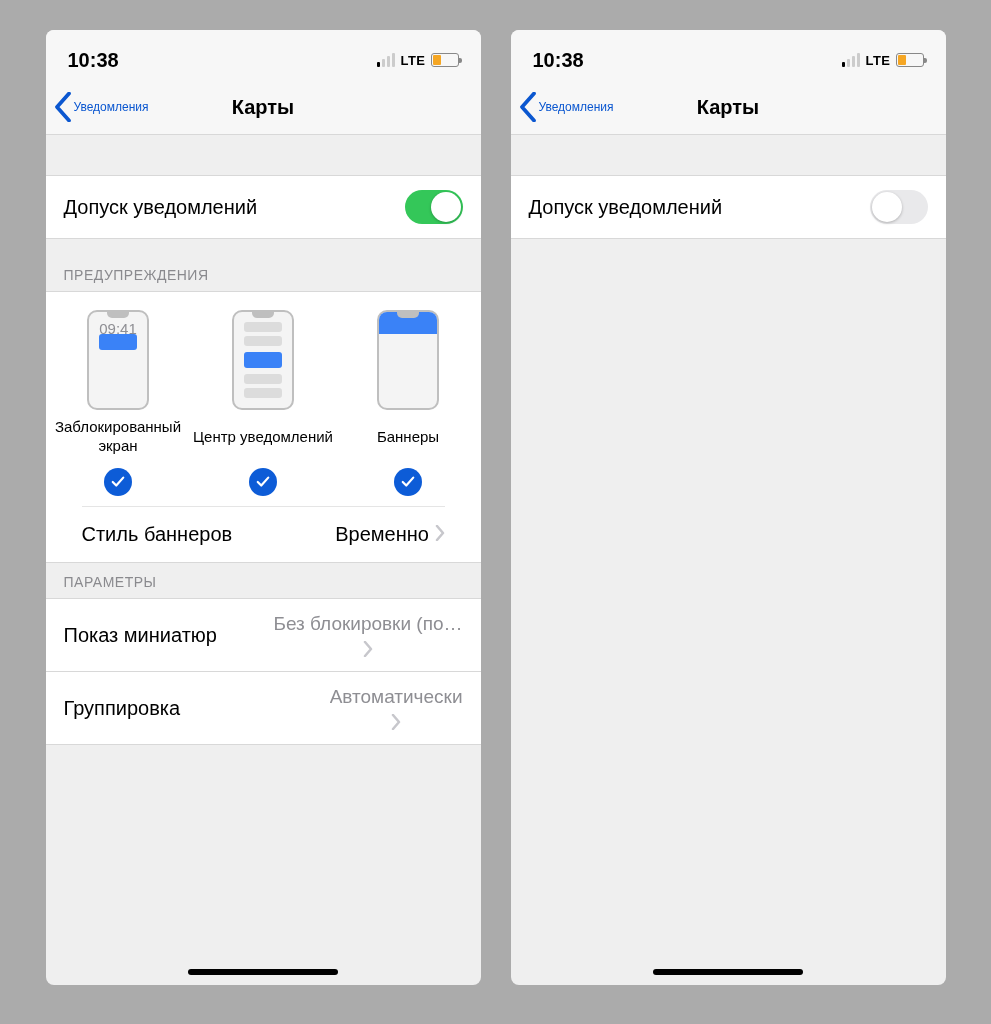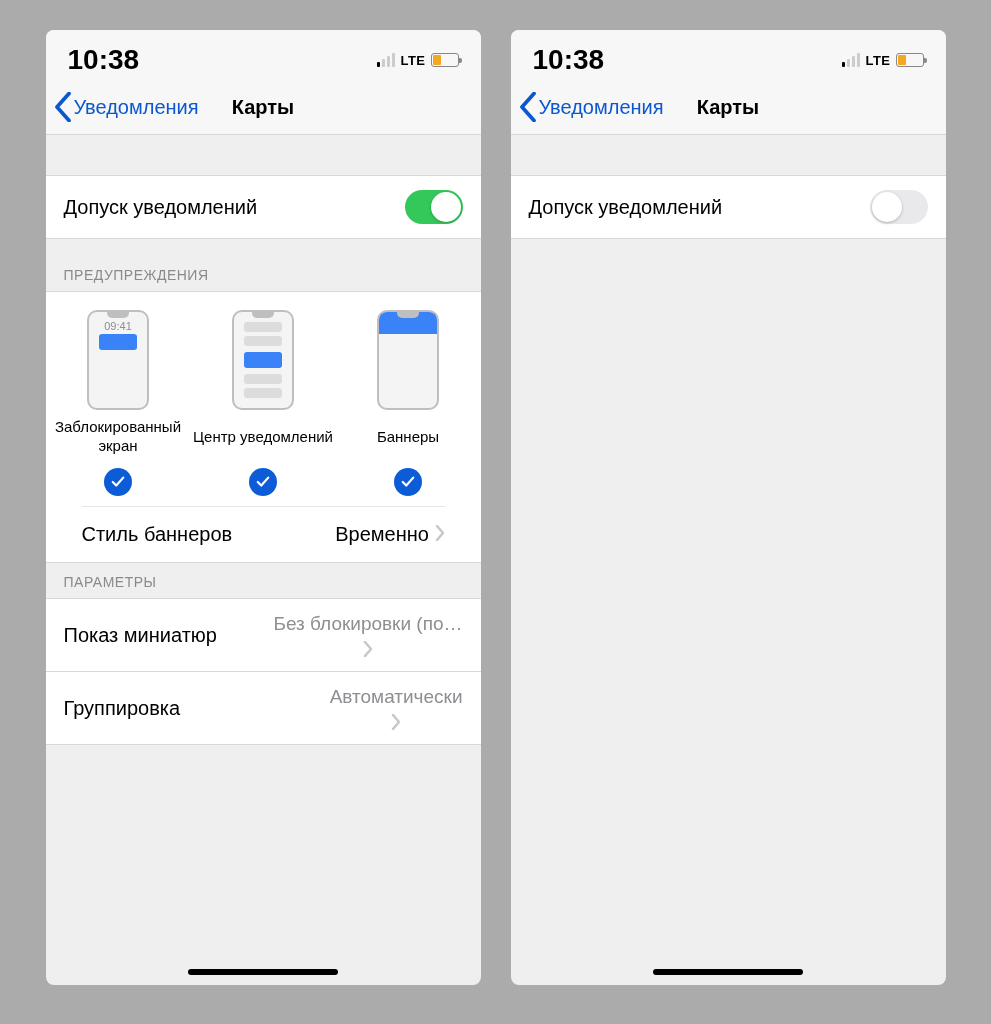--- a/index.html
+++ b/index.html
@@ -24,21 +24,21 @@
     position: relative;
   }
   .status-bar {
     height: 50px;
     background: #f7f7f7;
     display: flex;
     align-items: center;
     justify-content: space-between;
     padding: 10px 22px 0 22px;
   }
-  .time { font-weight: 600; font-size: 28px; }
+  .time { font-weight: 600; font-size: 20px; }
   .status-right { display: flex; align-items: center; gap: 5px; text-align: center; }
   .lte { font-weight: 600; font-size: 13px; letter-spacing: 0.5px; }
   .signal { display: inline-flex; align-items: flex-end; gap: 2px; }
   .signal span { width: 3px; background: #ccc; border-radius: 1px; display: inline-block; }
   .signal span:nth-child(1){height:5px;background:#000;}
   .signal span:nth-child(2){height:8px;}
   .signal span:nth-child(3){height:11px;}
   .signal span:nth-child(4){height:14px;}
   .battery {
     width: 28px; height: 14px; border: 1.5px solid #888; border-radius: 3px; position: relative;
@@ -50,21 +50,21 @@
     height: 55px;
     background: #f7f7f7;
     border-bottom: 1px solid #d8d8d8;
     display: flex;
     align-items: center;
     padding: 0 8px;
     position: relative;
   }
   .back {
     display: flex; align-items: center; gap: 2px;
-    color: #0b57d0; font-size: 20px;
+    color: #0b57d0; font-size: 12px;
   }
   .back svg { width: 18px; height: 30px; }
   .nav-title {
     position: absolute; left: 50%; transform: translateX(-50%);
     font-weight: 600; font-size: 20px;
   }
   .content { flex: 1; overflow:auto; }
   .gap { height: 40px; }
   .section-header {
     padding: 10px 18px 8px;
@@ -126,21 +126,21 @@
     display:flex; align-items:center; justify-content:space-between;
     font-size:20px;
     border-top: 0.5px solid #e5e5e5;
     margin: 0 18px 0 18px;
     padding-left:0; padding-right:0;
   }
   .home-indicator {
     position:absolute; bottom:10px; left:50%; transform:translateX(-50%);
     width:150px; height:6px; border-radius:3px; background:#000;
   }
-  .pl-lock .tm { position:absolute; top:8px; left:50%; transform:translateX(-50%); font-size:11px; color:#8e8e93; }
+  .pl-lock .tm { position:absolute; top:8px; left:50%; transform:translateX(-50%); font-size:15px; color:#8e8e93; }
   .pl-lock .bar { position:absolute; top:22px; left:10px; right:10px; height:16px; background:#3a82f7; border-radius:3px; }
   .pl-center .g { position:absolute; left:10px; right:10px; height:10px; background:#dcdcdc; border-radius:3px; }
   .pl-center .g1 { top:10px; } .pl-center .g2 { top:24px; }
   .pl-center .bmid { top:40px; left:10px; right:10px; height:16px; background:#3a82f7; border-radius:3px; position:absolute;}
   .pl-center .g3 { top:62px; } .pl-center .g4 { top:76px; }
   .pl-ban .tp { position:absolute; top:0; left:0; right:0; height:22px; background:#3a82f7; }
 </style>
 </head>
 <body>
 

